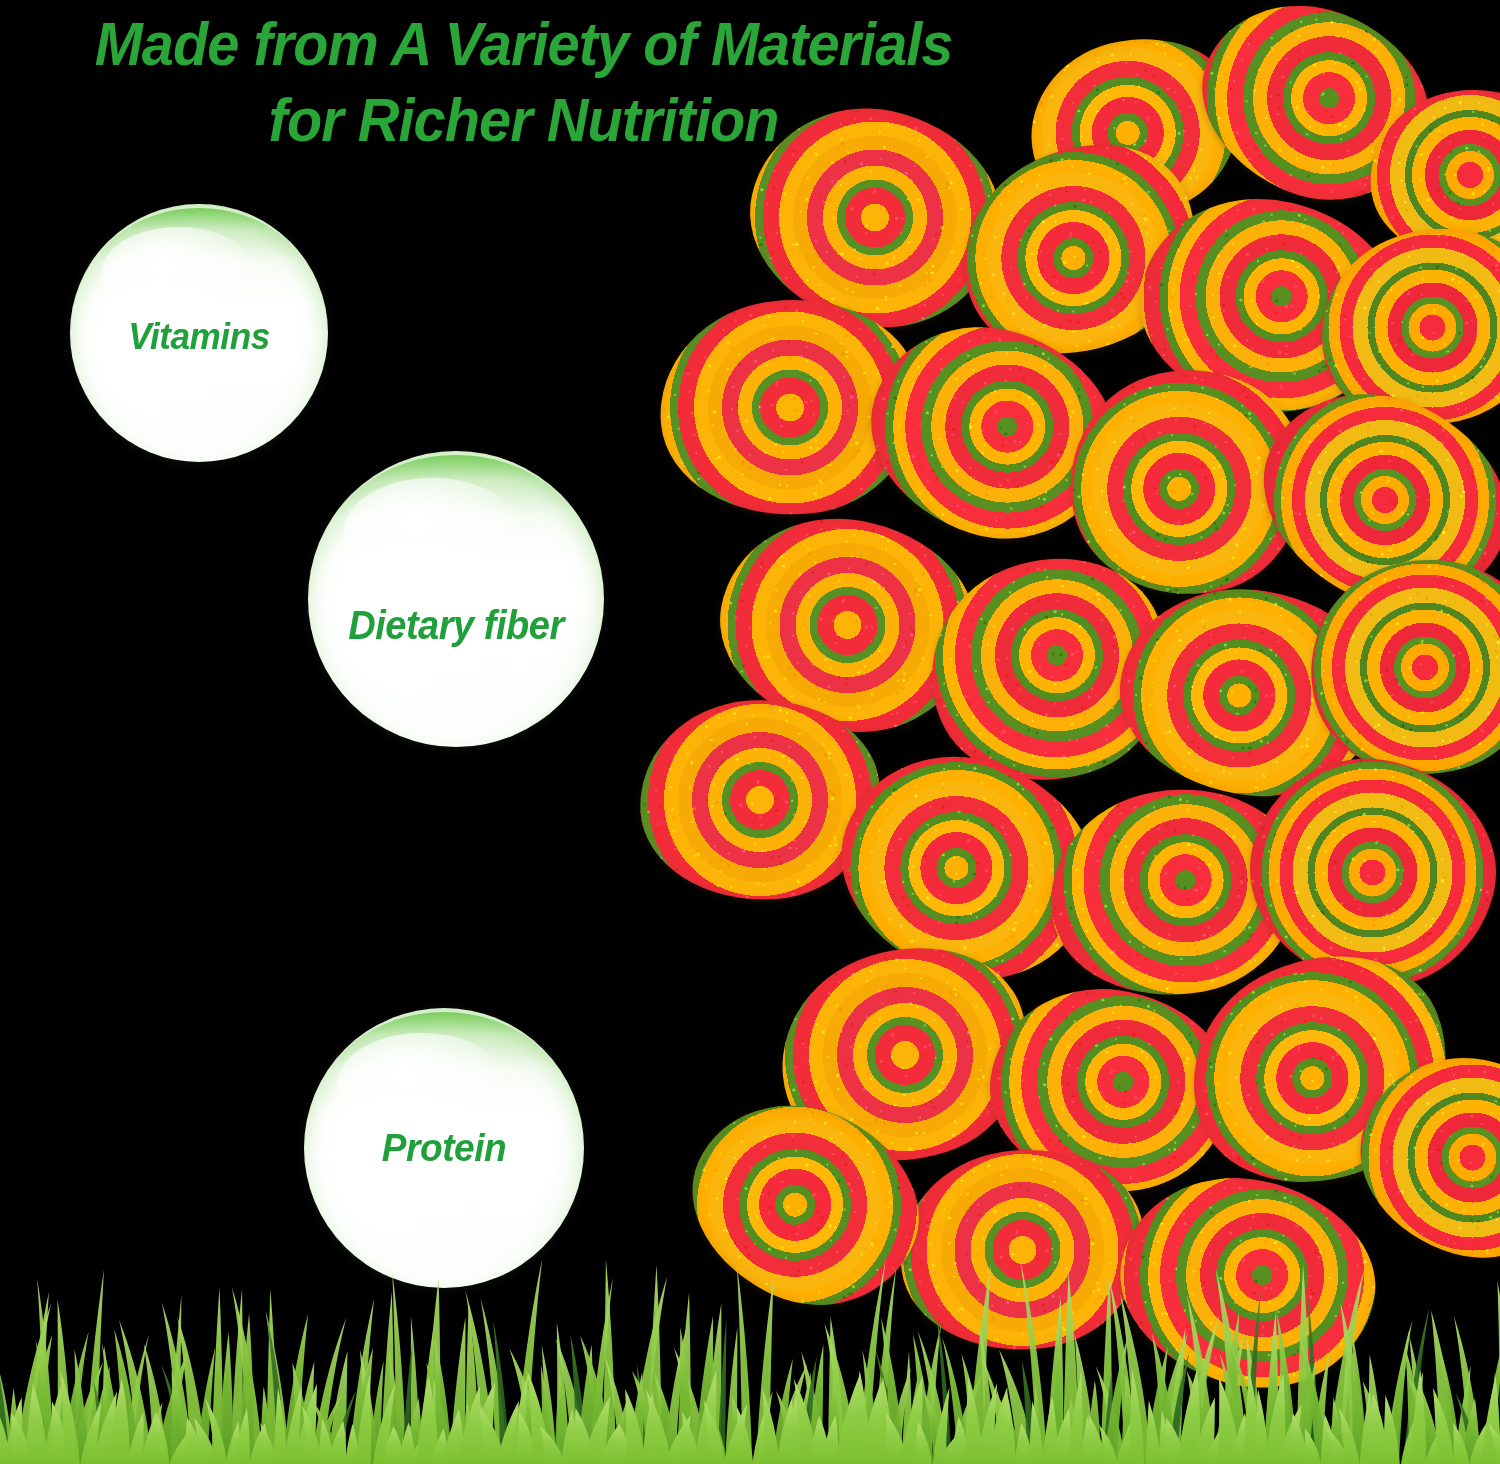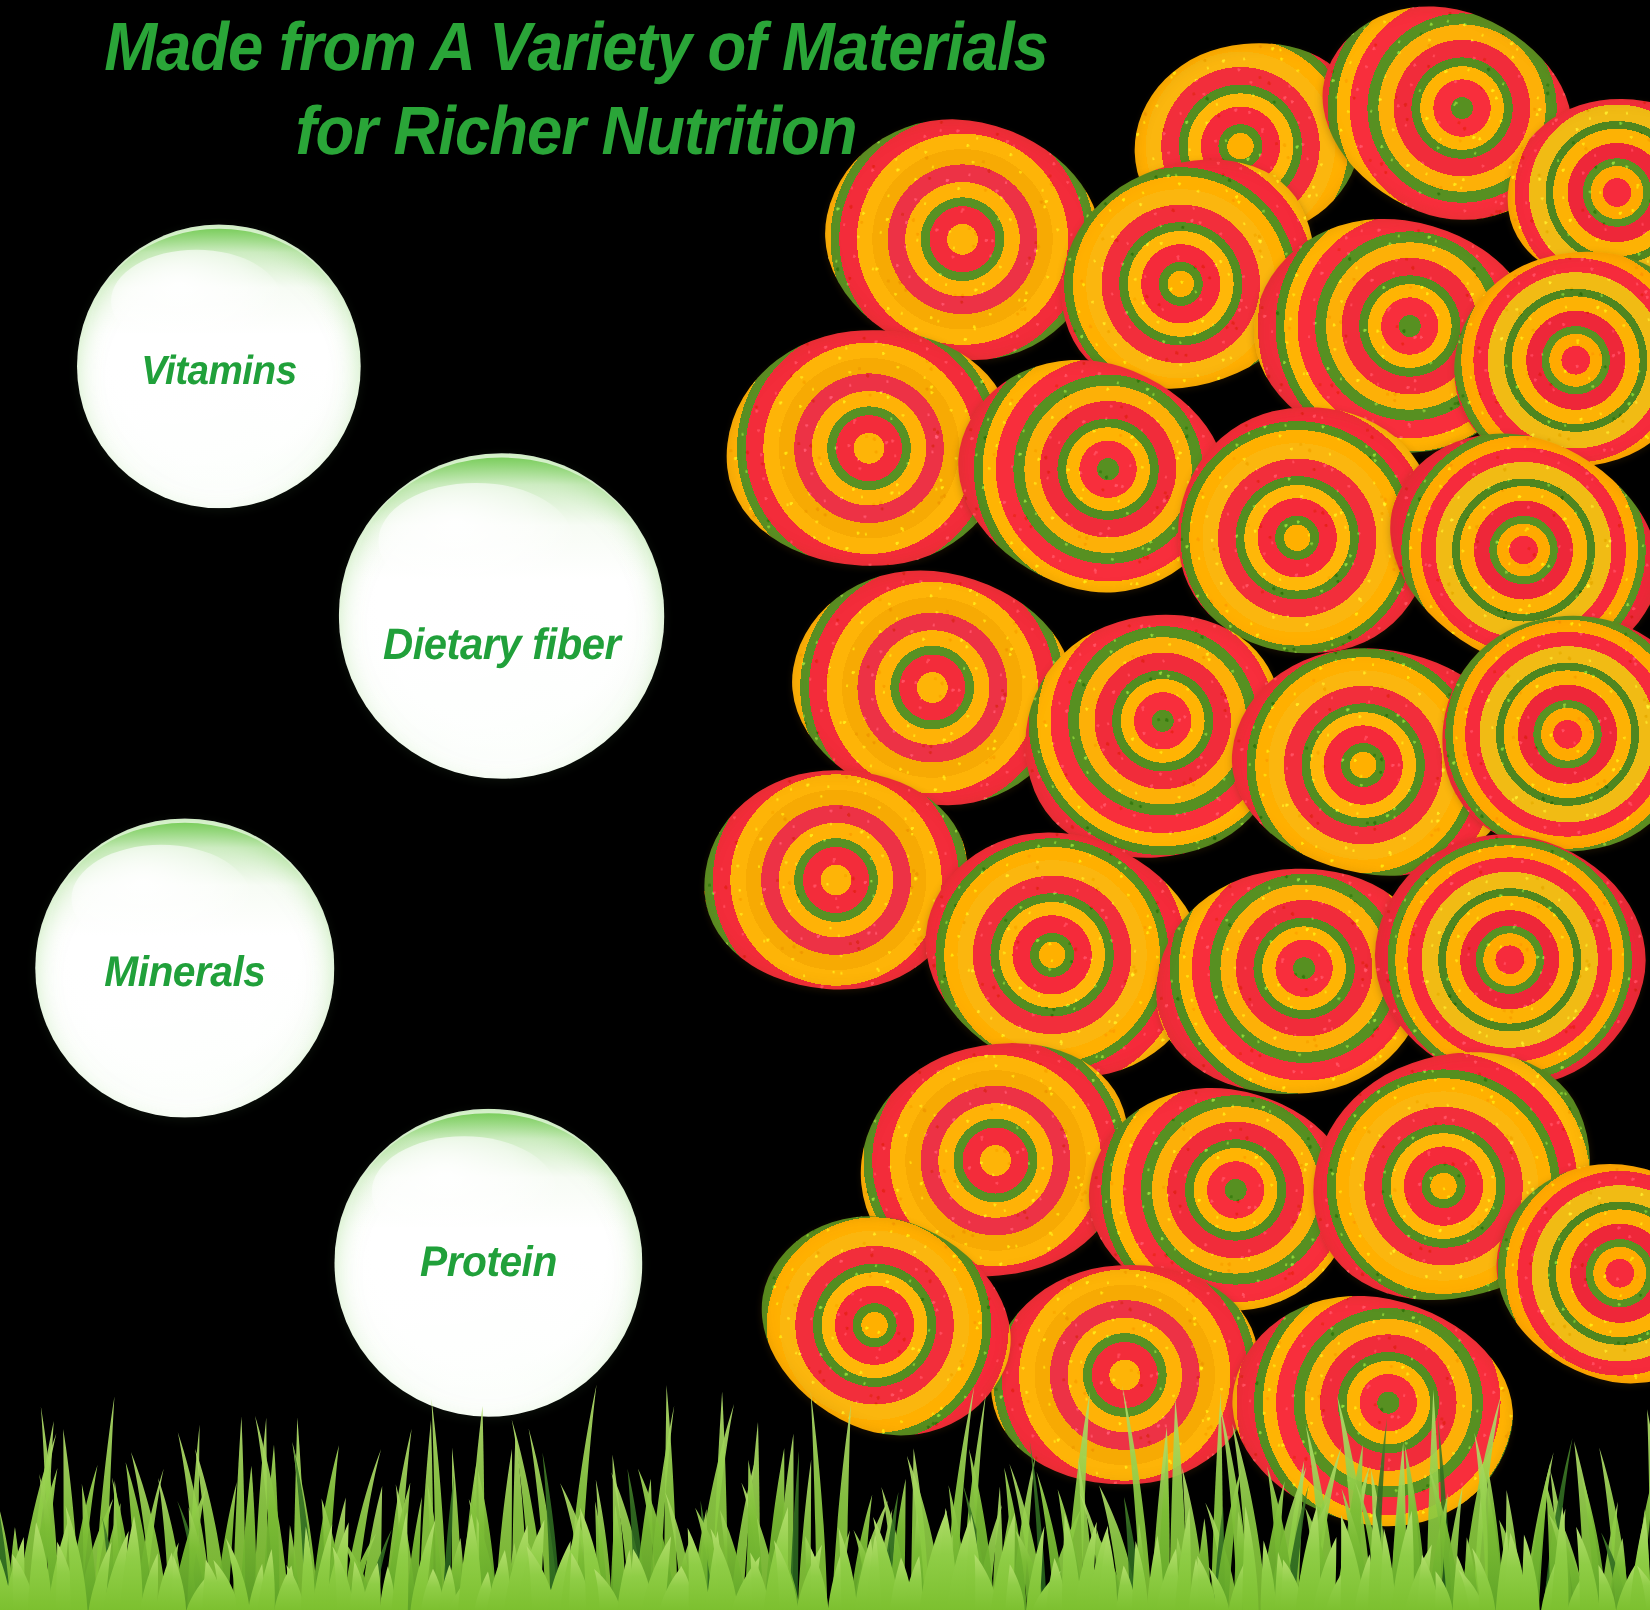--- a/index.html
+++ b/index.html
@@ -72,21 +72,21 @@
     color:#20a03a;
     letter-spacing:-0.5px;
     z-index:3;
     white-space:nowrap;
     transform:scaleX(0.95);
   }
 
   #b-vitamins{left:70px;top:204px;width:258px;height:258px;}
   #b-vitamins .lbl{top:112px;font-size:37px;}
 
-  #b-fiber{left:308px;top:412px;width:296px;height:296px;}
+  #b-fiber{left:308px;top:451px;width:296px;height:296px;}
   #b-fiber .lbl{top:152px;font-size:40px;}
 
   #b-minerals{left:32px;top:744px;width:272px;height:272px;}
   #b-minerals .lbl{top:118px;font-size:39px;}
 
   #b-protein{left:304px;top:1008px;width:280px;height:280px;}
   #b-protein .lbl{top:118px;font-size:39px;}
 
   
   #treats{
@@ -256,23 +256,20 @@
   </div>
 
   <div class="bubble" id="b-vitamins">
     <span class="lbl">Vitamins</span>
   </div>
 
   <div class="bubble" id="b-fiber">
     <span class="lbl">Dietary fiber</span>
   </div>
 
-  <div class="bubble" id="b-minerals">
-    <span class="lbl">Minerals</span>
-  </div>
 
   <div class="bubble" id="b-protein">
     <span class="lbl">Protein</span>
   </div>
 
   <svg id="grass" viewBox="0 0 1500 215" preserveAspectRatio="none">
     <defs>
       <linearGradient id="gl" x1="0" y1="1" x2="0" y2="0">
         <stop offset="0%" stop-color="#7cc02f"></stop>
         <stop offset="55%" stop-color="#8fcd46"></stop>

